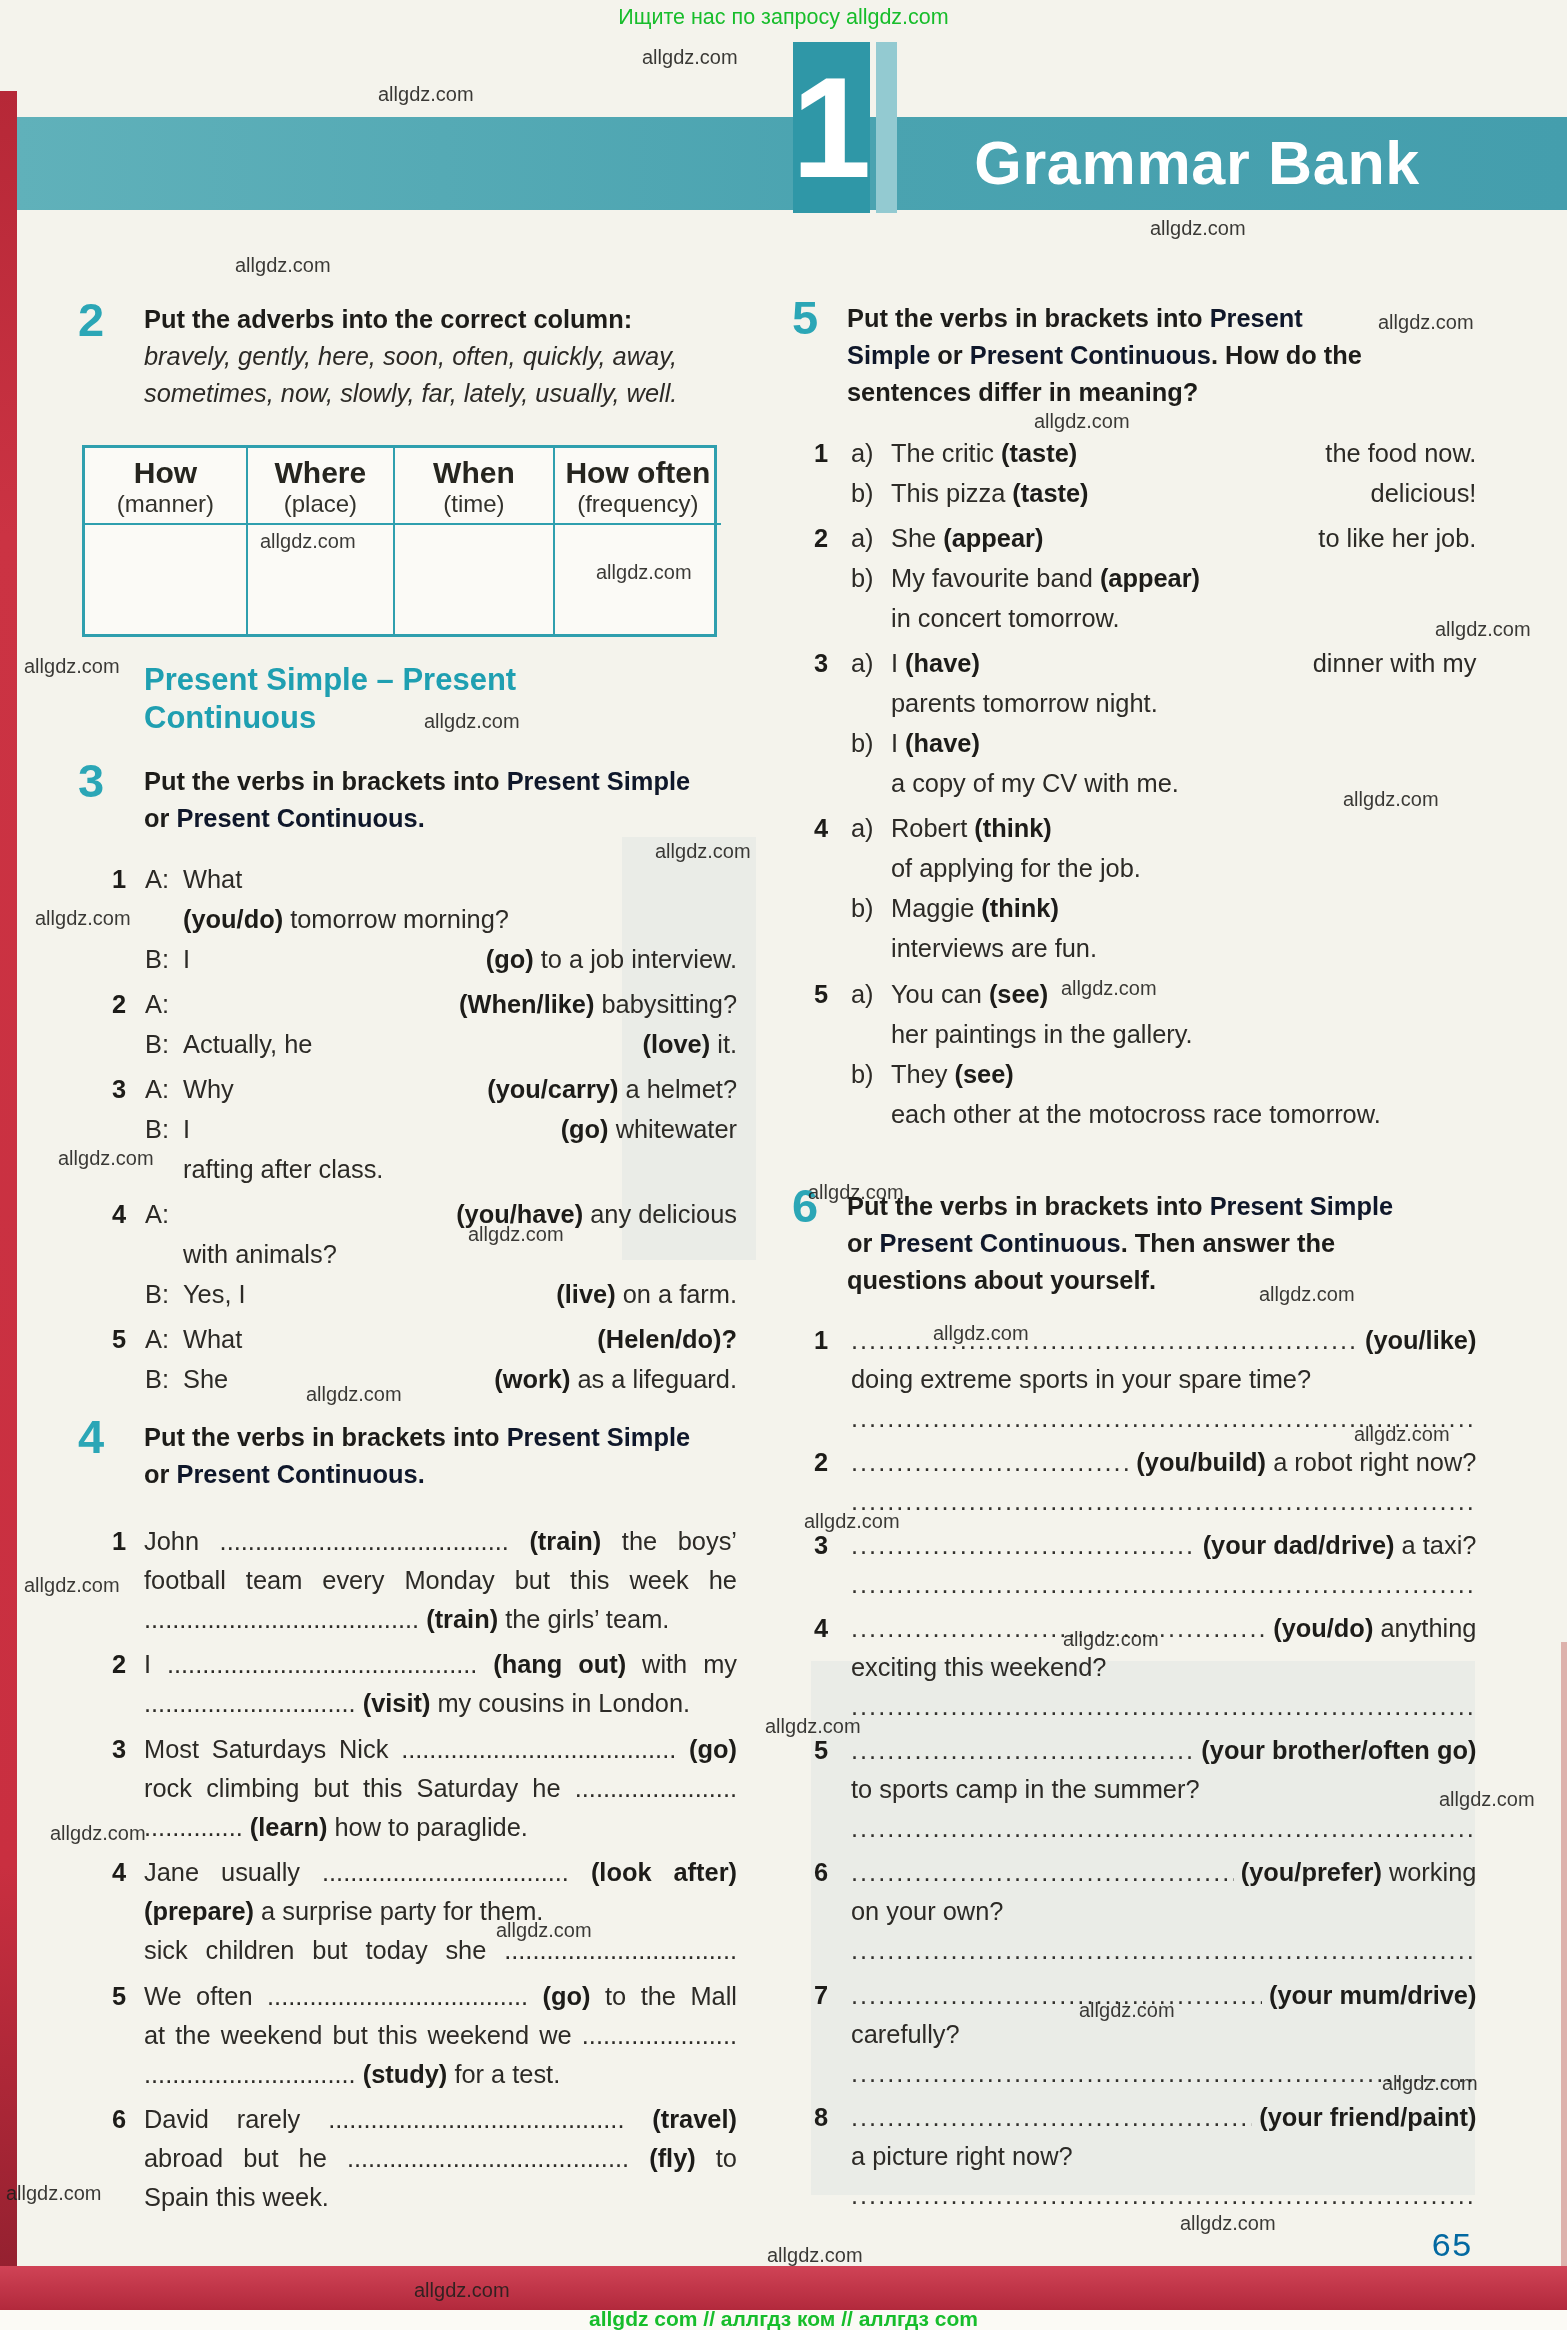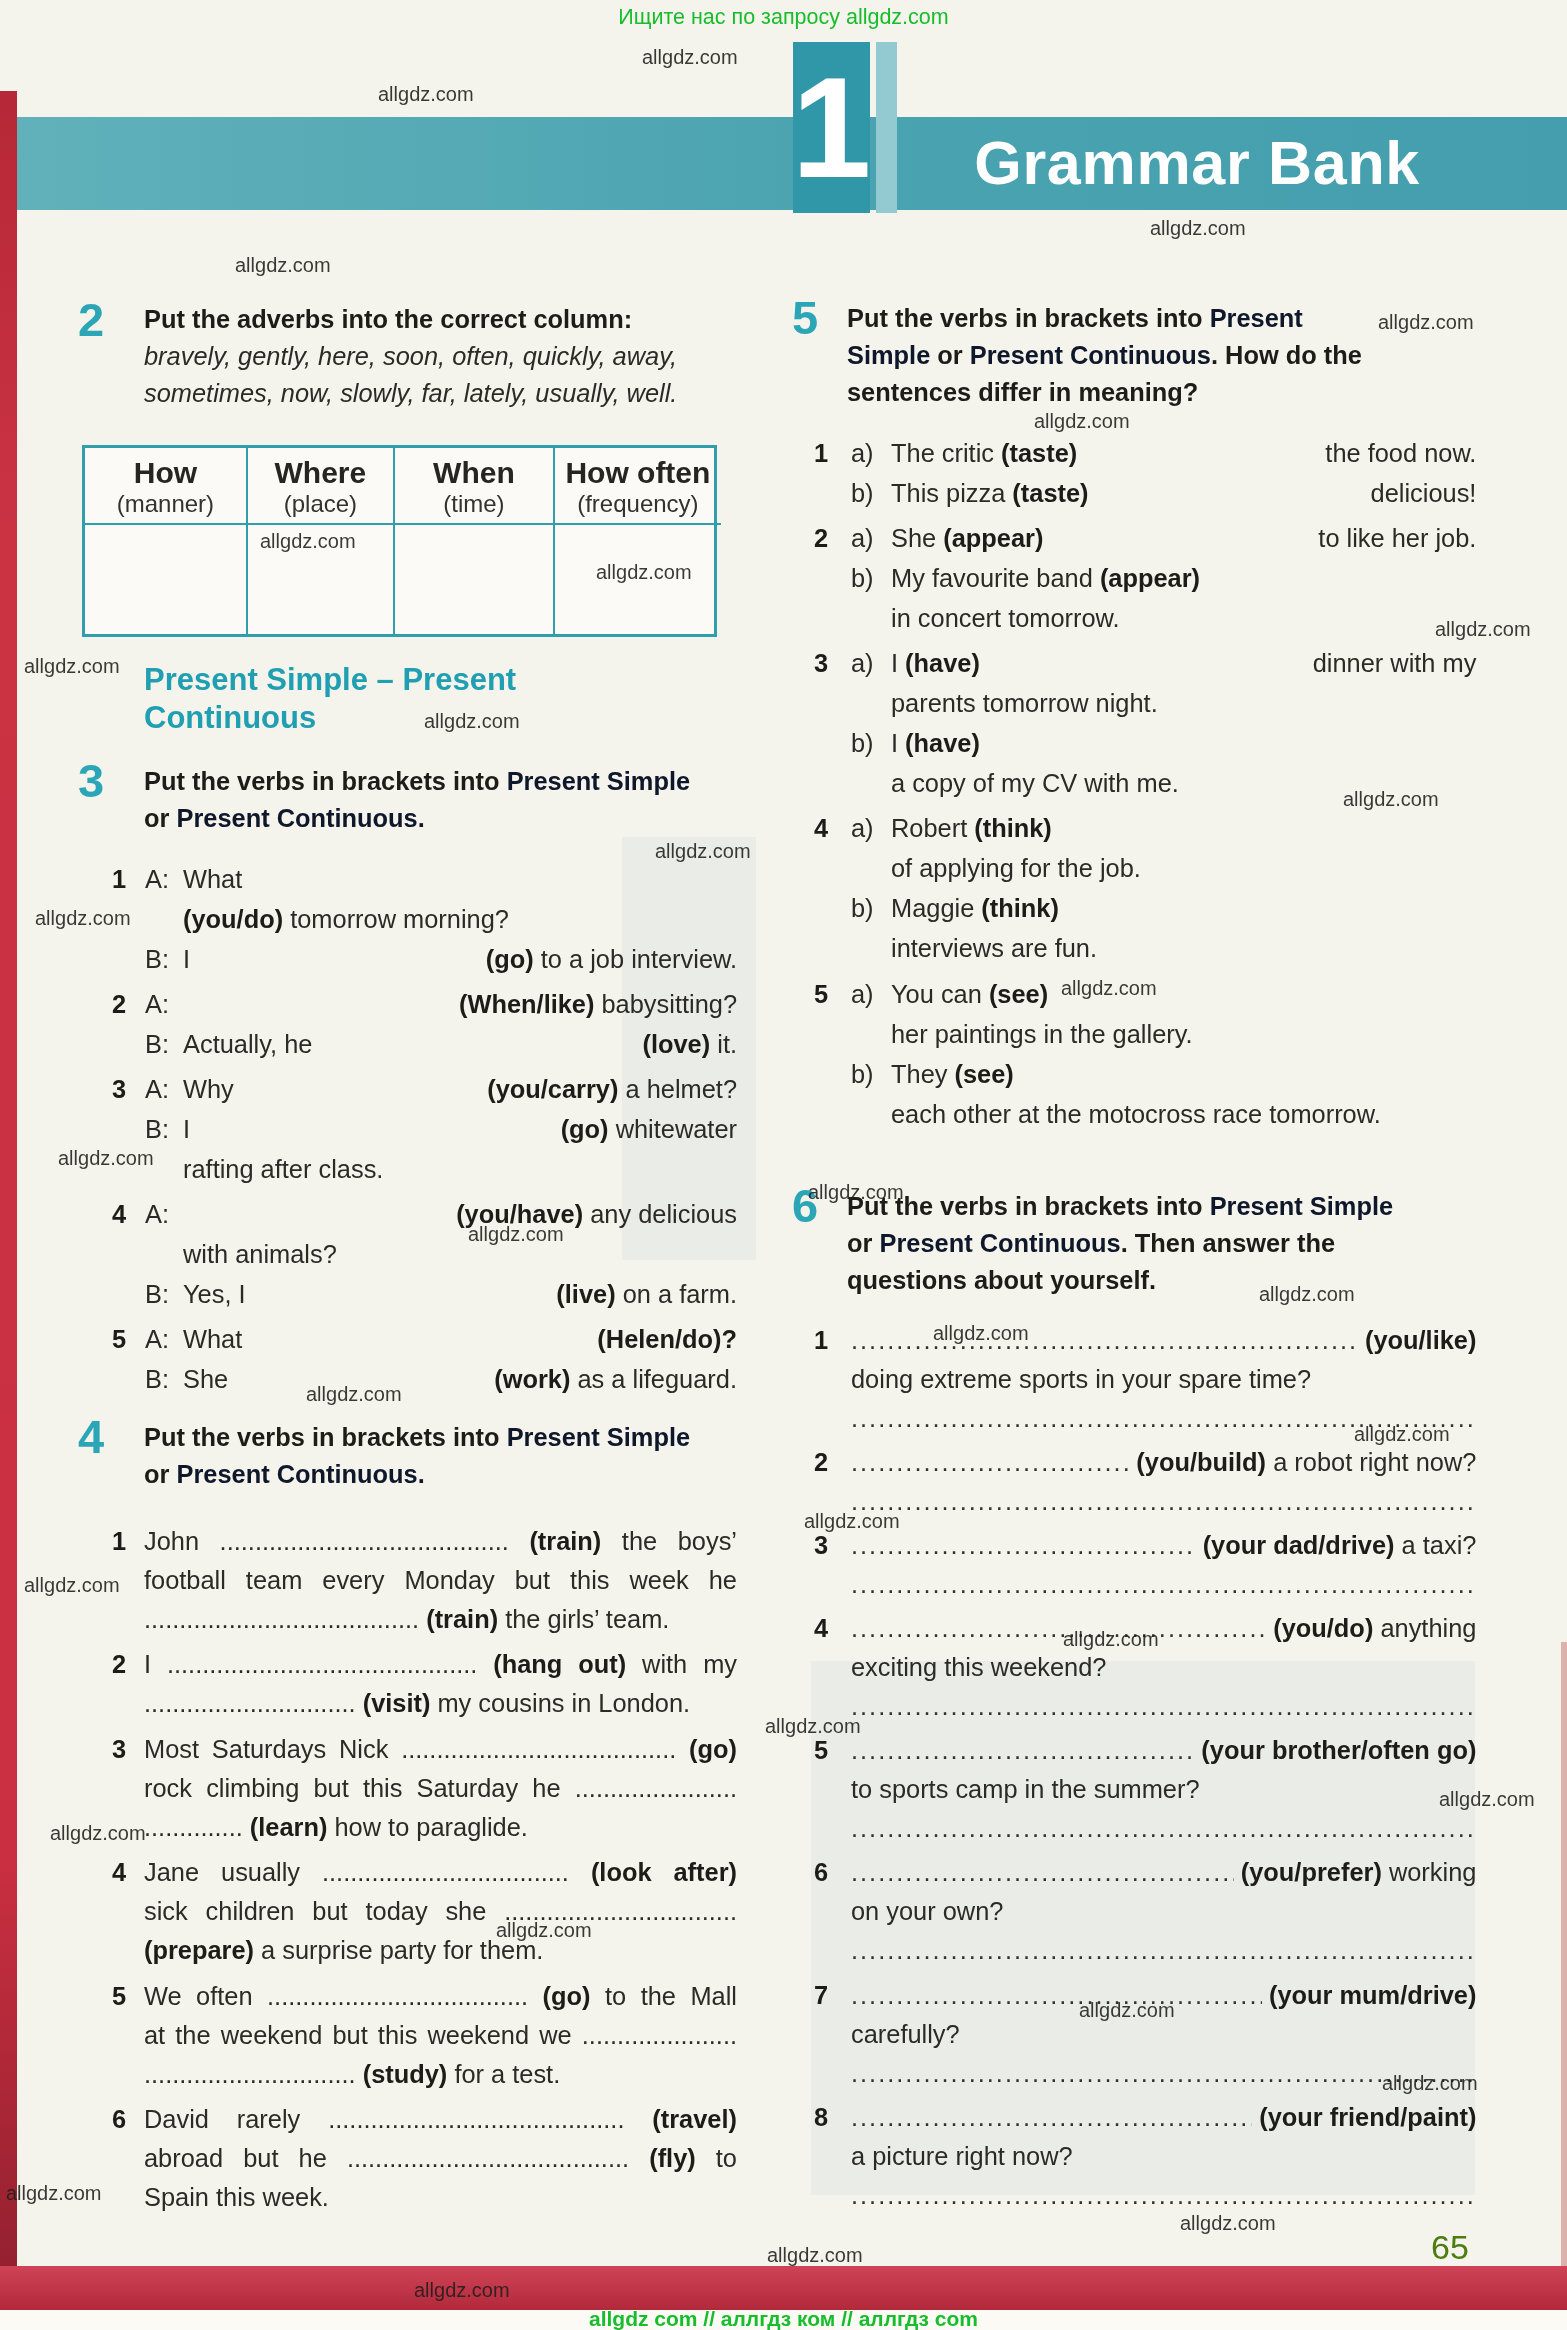--- a/index.html
+++ b/index.html
@@ -71,21 +71,21 @@
   #ex5-items .ln-let{width:40px;}
   .ln-body{flex:1;display:flex;align-items:baseline;min-width:0;}
 
   .items4{margin-top:29px;}
   .item4{position:relative;padding-left:66px;margin-bottom:6.5px;}
   .num4{position:absolute;left:34px;top:0;font-weight:bold;color:#1d1c19;line-height:39px;}
   .line4{line-height:39px;text-align:justify;text-align-last:justify;overflow:hidden;}
   .line4.last{text-align-last:left;}
   .line4 span{white-space:normal;}
 
-  .page-num{position:absolute;left:1431px;top:2228px;font-size:34px;color:#4d7c0f;z-index:3;}
+  .page-num{position:absolute;left:1431px;top:2228px;font-size:34px;color:#0369a1;z-index:3;font-family:Liberation Mono, monospace;}
 
   #wm-layer{position:absolute;left:0;top:0;width:1567px;height:2330px;z-index:7;pointer-events:none;}
   .wm{position:absolute;font-size:20px;color:#201f1c;opacity:.88;white-space:nowrap;}
 </style>
 </head>
 <body>
 
 <div class="page">
 
   <div class="banner-top">Ищите нас по запросу allgdz.com</div>
@@ -305,22 +305,22 @@
           </div>
           <div class="item4">
             <span class="num4">3</span>
             <div class="line4"><span class="seg-p">Most Saturdays Nick ....................................... </span><span class="seg-b">(go)</span></div>
             <div class="line4"><span class="seg-p">rock climbing but this Saturday he .......................</span></div>
             <div class="line4 last"><span class="seg-p">.............. </span><span class="seg-b">(learn)</span><span class="seg-p"> how to paraglide.</span></div>
           </div>
           <div class="item4">
             <span class="num4">4</span>
             <div class="line4"><span class="seg-p">Jane usually ................................... </span><span class="seg-b">(look after)</span></div>
+            <div class="line4 last"><span class="seg-b">(prepare)</span><span class="seg-p"> a surprise party for them.</span></div>
             <div class="line4"><span class="seg-p">sick children but today she .................................</span></div>
-            <div class="line4 last"><span class="seg-b">(prepare)</span><span class="seg-p"> a surprise party for them.</span></div>
           </div>
           <div class="item4">
             <span class="num4">5</span>
             <div class="line4"><span class="seg-p">We often ..................................... </span><span class="seg-b">(go)</span><span class="seg-p"> to the Mall</span></div>
             <div class="line4"><span class="seg-p">at the weekend but this weekend we ......................</span></div>
             <div class="line4 last"><span class="seg-p">.............................. </span><span class="seg-b">(study)</span><span class="seg-p"> for a test.</span></div>
           </div>
           <div class="item4">
             <span class="num4">6</span>
             <div class="line4"><span class="seg-p">David rarely .......................................... </span><span class="seg-b">(travel)</span></div>

